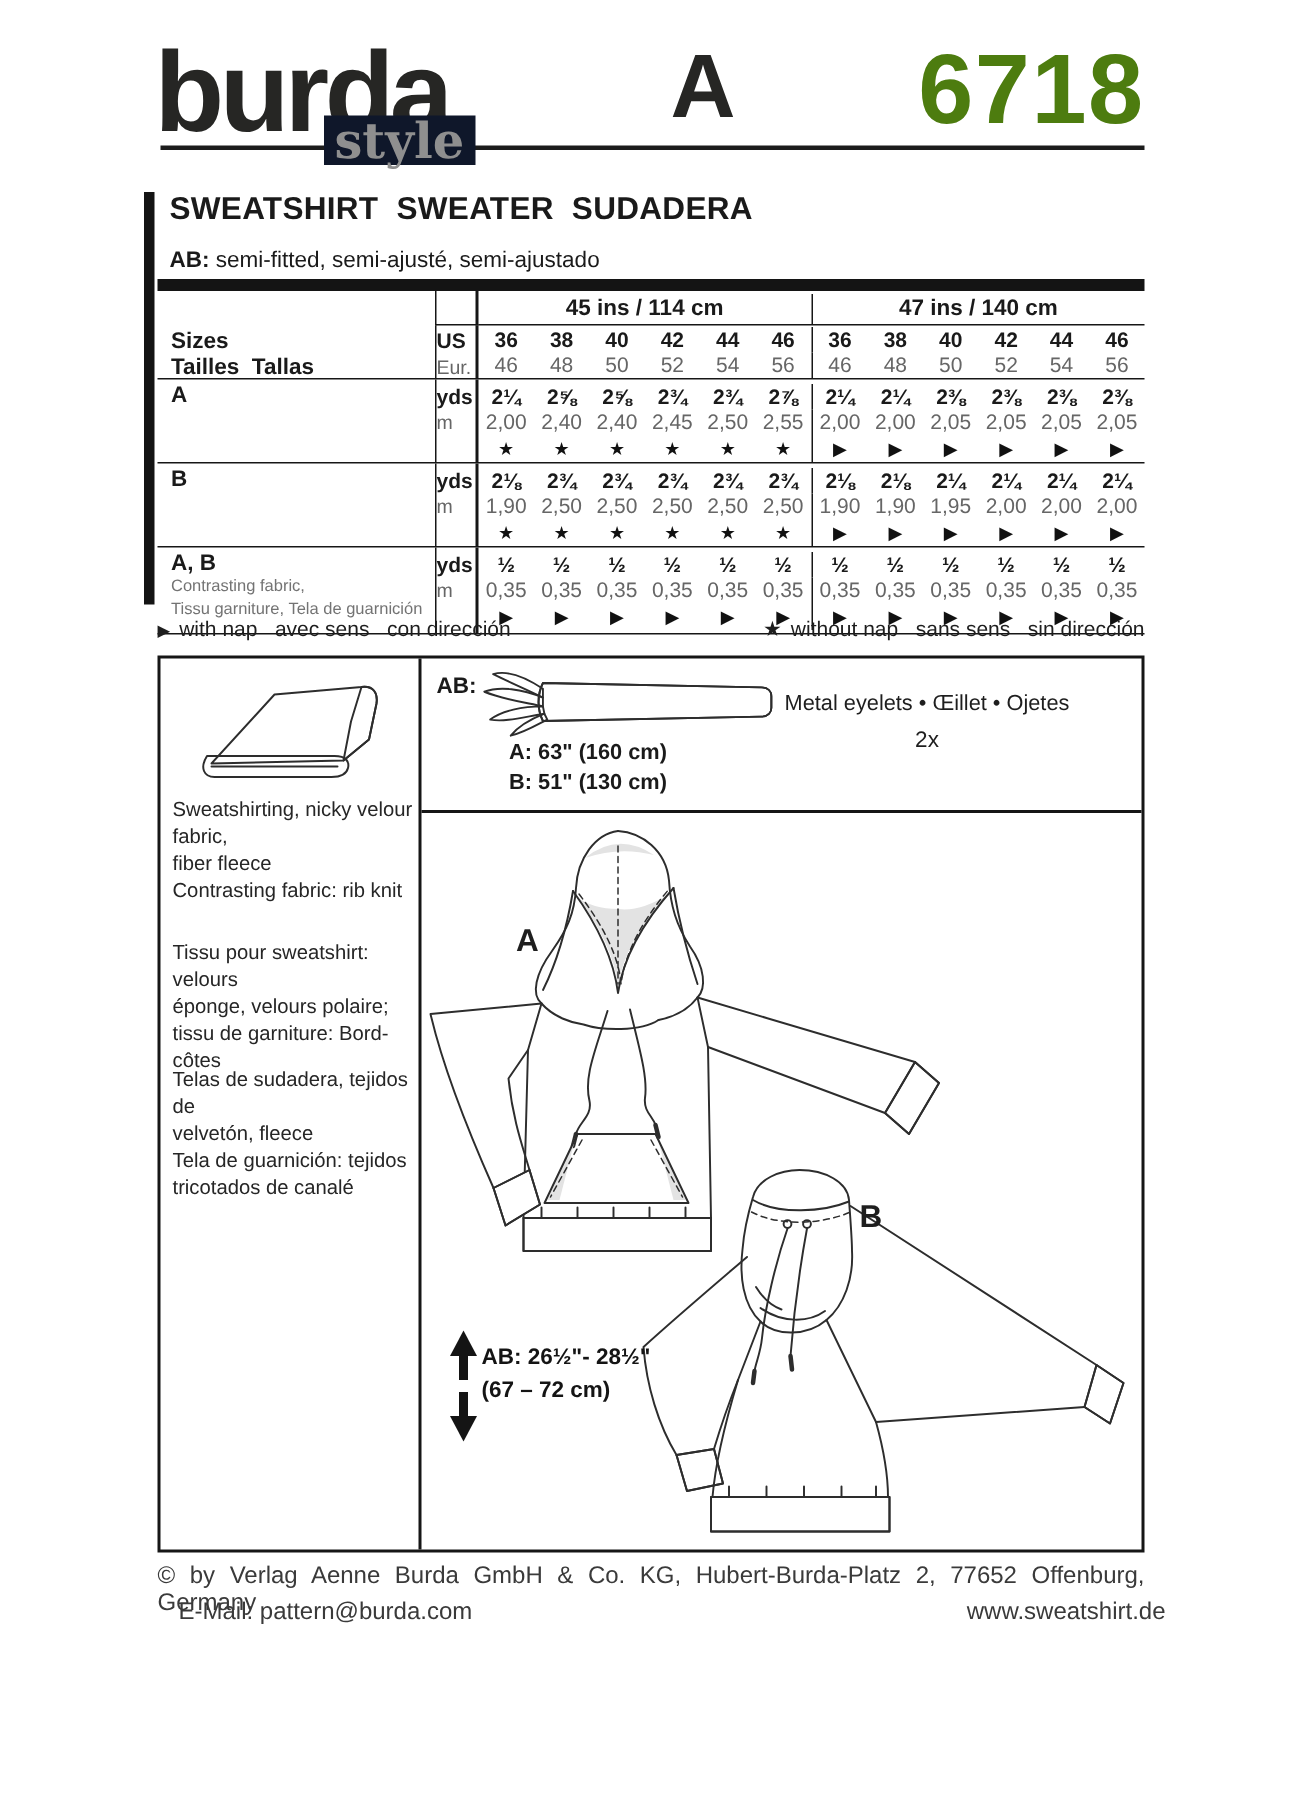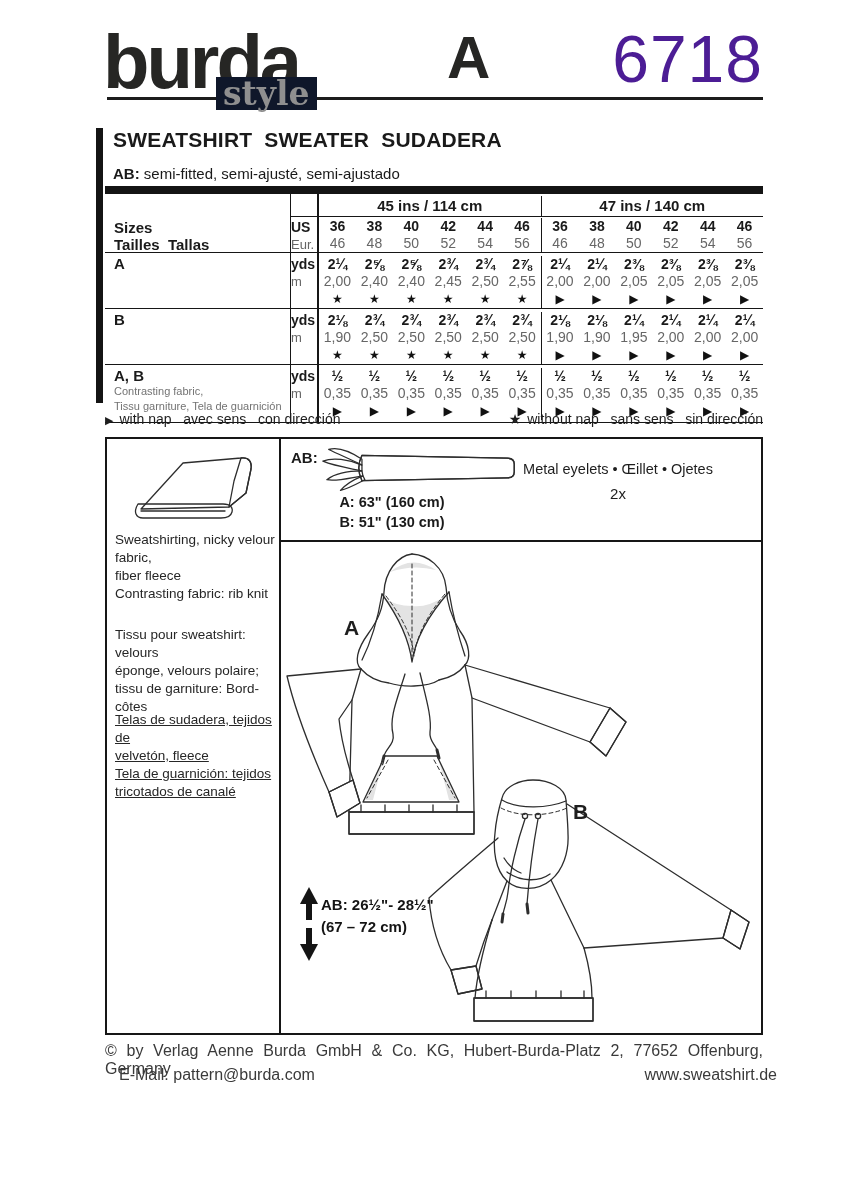--- a/index.html
+++ b/index.html
@@ -7,21 +7,21 @@
   #page{position:relative;width:868px;height:1200px;background:#fff;overflow:hidden;}
   .abs{position:absolute;}
   .pre{white-space:pre;}
   .preline{white-space:pre-line;}
 
   
   .brand{font-size:76px;font-weight:700;letter-spacing:-3px;color:#262624;line-height:1;}
   .brand-sub{font-family:"DejaVu Serif","Liberation Serif",serif;font-weight:700;font-size:33px;color:#8f8f8f;background:#0f172a;padding:0 7px;line-height:1;}
   .hrule{height:3px;background:#1c1c1c;}
   .view-letter{font-size:60px;font-weight:600;color:#262624;line-height:1;}
-  .pattern-number{font-size:66px;font-weight:400;color:#4c1d95;line-height:1;letter-spacing:1px;}
+  .pattern-number{font-size:66px;font-weight:700;color:#4d7c0f;line-height:1;letter-spacing:1px;}
 
   
   .vbar{background:#141414;}
   .title-main{font-size:21px;font-weight:700;letter-spacing:0.2px;}
   .title-sub{font-size:15px;margin-top:13px;}
   .title-sub b{font-weight:700;}
 
   
   #yardage{width:658px;}
   .tbar{height:8px;background:#141414;}
@@ -328,21 +328,21 @@
         <path d="M116,9 C124,8 127,13 126,20 L121,44 L104,58 L109,32 Z" fill="#ededed"></path>
         <path d="M13,55 L98,55 C106,55 108,59 107,63 C106,67 102,69 96,69 L18,69 C11,69 8,63 13,55 Z" fill="#dcdcdc"></path>
         <path d="M16,62 L100,62"></path>
       </svg>
       <div class="mat preline" style="top:92px;">Sweatshirting, nicky velour fabric,
 fiber fleece
 Contrasting fabric: rib knit</div>
       <div class="mat preline" style="top:187px;">Tissu pour sweatshirt: velours
 éponge, velours polaire;
 tissu de garniture: Bord-côtes</div>
-      <div class="mat preline" style="top:272px;text-decoration:underline;">Telas de sudadera, tejidos de
+      <div class="mat preline" style="top:272px;">Telas de sudadera, tejidos de
 velvetón, fleece
 Tela de guarnición: tejidos
 tricotados de canalé</div>
     </div>
 
     <div class="topband">
       <div class="abs cord-label" style="left:10px;top:10px;">AB:</div>
       <svg class="gar" style="position:absolute;left:38px;top:4px;" width="205" height="50" viewBox="0 0 210 50">
         <defs>
           <pattern id="tw" patternUnits="userSpaceOnUse" width="10.5" height="46">

